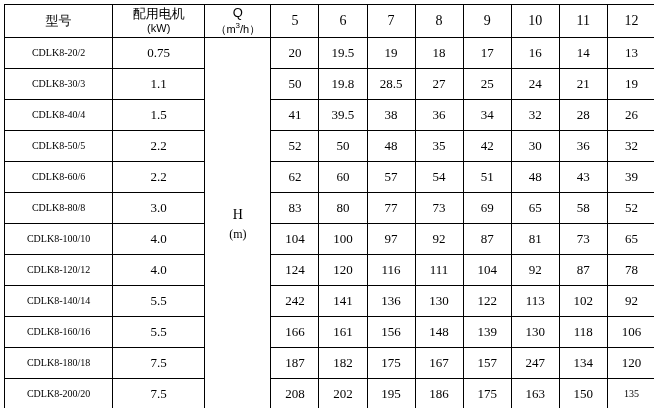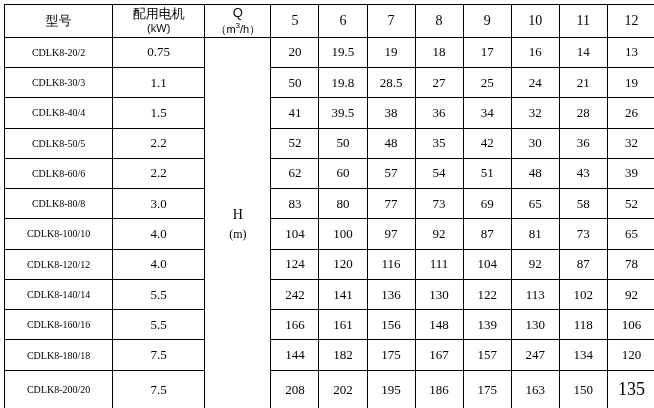--- a/index.html
+++ b/index.html
@@ -55,21 +55,21 @@
     font-size: 13px;
   }
   .q-cell {
     font-size: 14px;
     line-height: 1.5;
   }
   .q-cell .unit {
     font-size: 12px;
   }
   .data-cell.last-emph {
-    font-size: 18px;
+    font-size: 10px;
   }
   sup {
     font-size: 8px;
     vertical-align: super;
   }
 </style>
 </head>
 <body>
 
 <table id="pump-table">
@@ -228,21 +228,21 @@
       <td class="data-cell">156</td>
       <td class="data-cell">148</td>
       <td class="data-cell">139</td>
       <td class="data-cell">130</td>
       <td class="data-cell">118</td>
       <td class="data-cell">106</td>
     </tr>
     <tr>
       <td class="model-cell">CDLK8-180/18</td>
       <td class="motor-cell">7.5</td>
-      <td class="data-cell">144</td>
+      <td class="data-cell">187</td>
       <td class="data-cell">182</td>
       <td class="data-cell">175</td>
       <td class="data-cell">167</td>
       <td class="data-cell">157</td>
       <td class="data-cell">247</td>
       <td class="data-cell">134</td>
       <td class="data-cell">120</td>
     </tr>
     <tr>
       <td class="model-cell">CDLK8-200/20</td>

